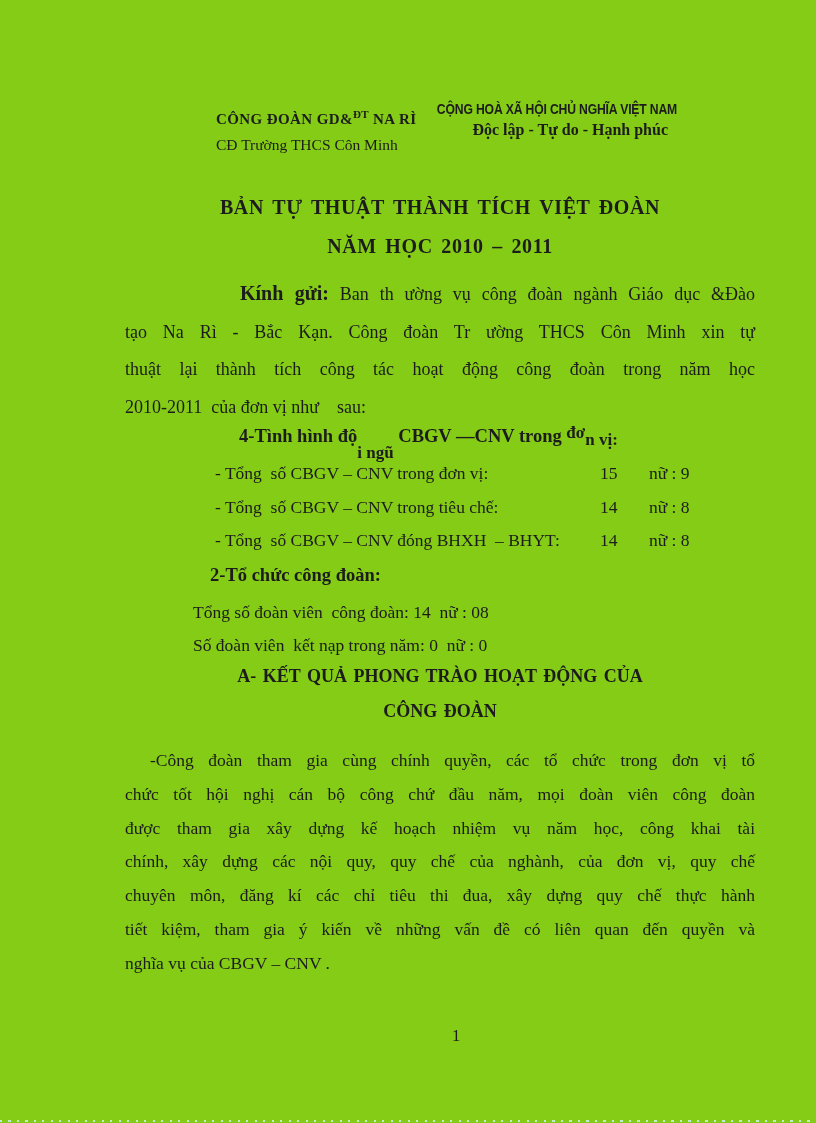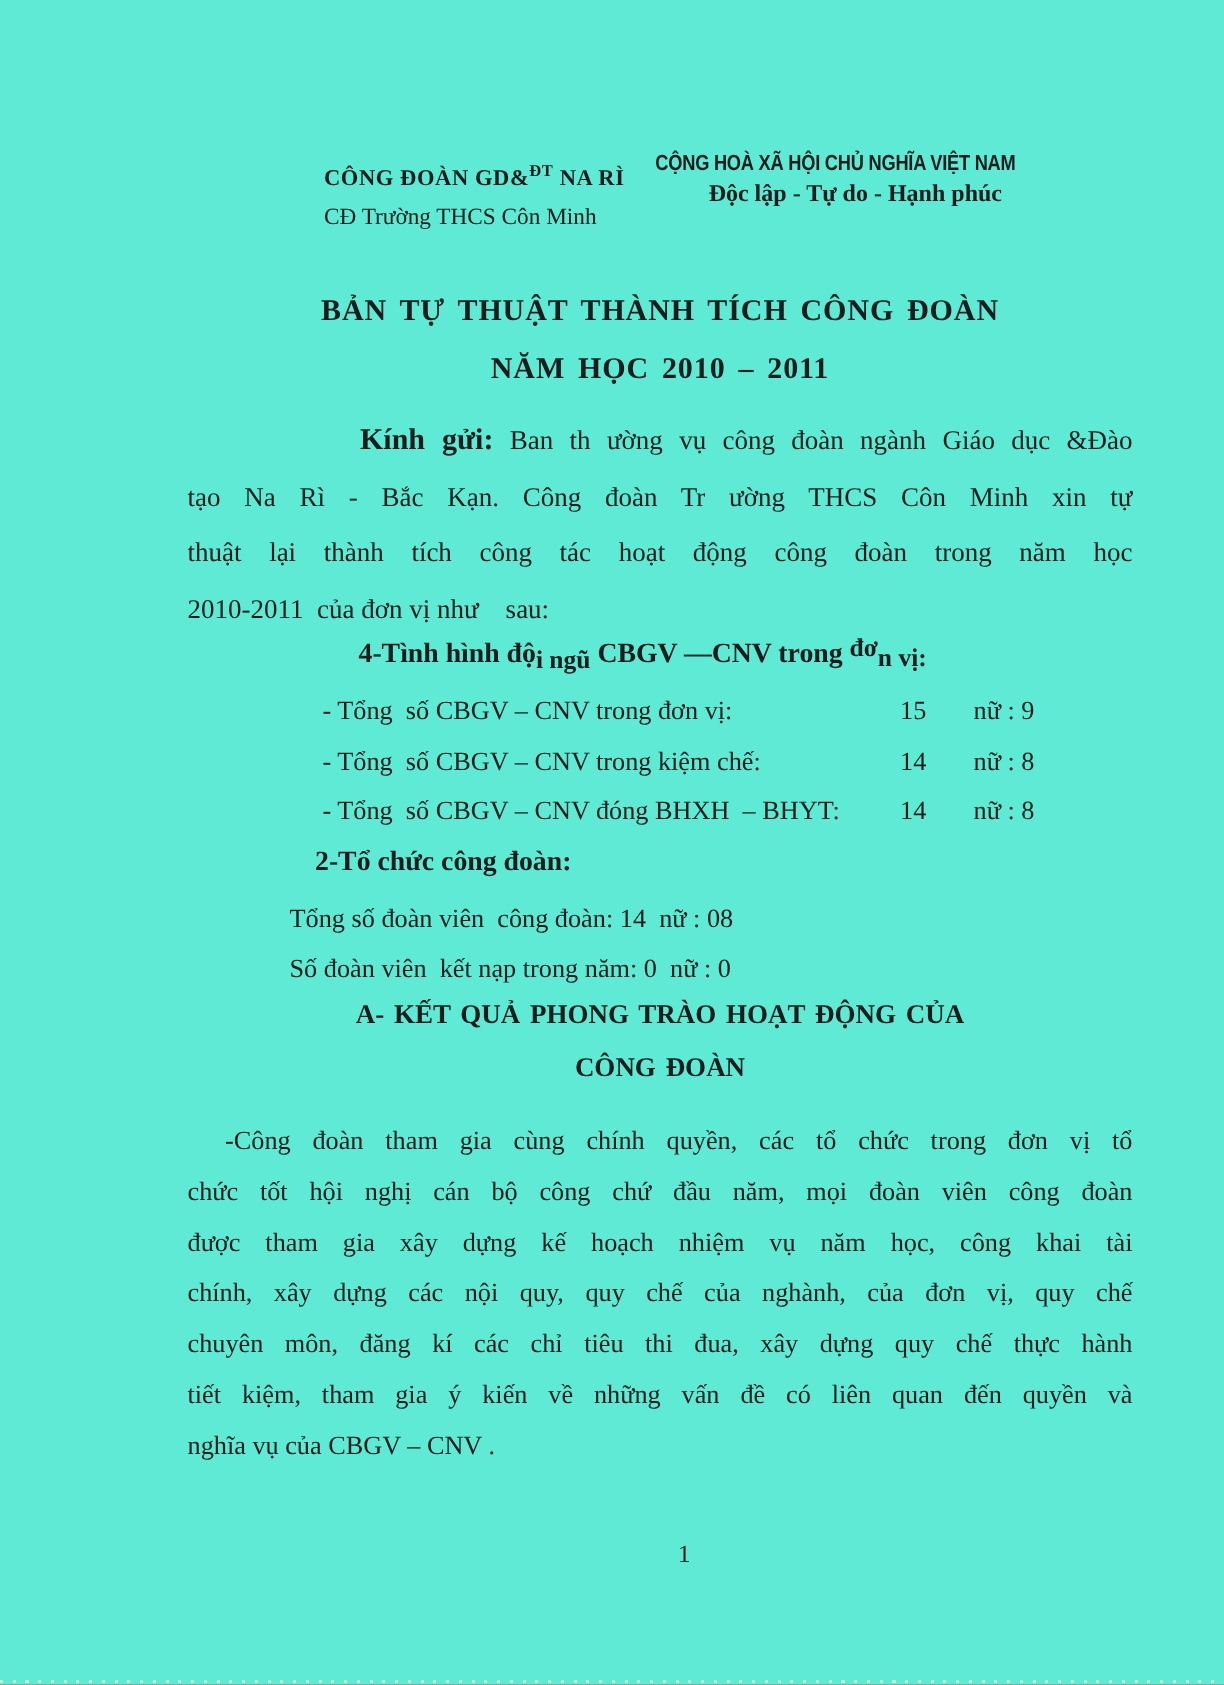--- a/index.html
+++ b/index.html
@@ -1,20 +1,20 @@
 <!DOCTYPE html>
 <html style="--dot: #c2eecb;"><head>
 <meta charset="utf-8">
 <style>
   html,body { margin:0; padding:0; background:#888; }
   .page {
     position: relative;
     width: 816px; height: 1123px;
     margin: 0 auto;
-    background: #5eead4;
+    background: #84cc16;
     font-family: "Liberation Serif", "DejaVu Serif", serif;
     color: #1c1c1c;
     overflow: hidden;
   }
   
   .header-left { position:absolute; left:216px; top:101px; line-height:26px; }
   .header-left .org { font-size:15px; font-weight:600; letter-spacing:0.4px; white-space:pre; }
   .header-left .org sup { font-size:11px; }
   .header-left .unit { font-size:15.5px; white-space:pre; }
   .header-right { position:absolute; left:414px; top:100px; width:254px; text-align:right; }
@@ -30,21 +30,21 @@
     font-weight:bold; font-size:20px; line-height:39px; letter-spacing:0.6px; word-spacing:3px; }
   
   .intro { position:absolute; left:125px; top:275px; width:630px; font-size:18px; line-height:37.5px; }
   .intro .first { padding-left:115px; text-align:justify; text-align-last:justify; }
   .intro .salutation { font-size:20px;font-weight:bold; }
   .intro-cont .line { text-align:justify; text-align-last:justify; }
   .intro-cont .line:last-child { text-align:center; text-align-last:left; white-space:pre-wrap; }
   
   .sec1-heading { position:absolute; left:239px; top:419px; font-weight:bold; font-size:18.5px; line-height:34px; }
   .sec1-heading span { white-space:pre; }
-  .seg-low  { position:relative; top:4px;  font-size:17px; }
+  .seg-low  { position:relative; top:16px;  font-size:17px; }
   .seg-high { position:relative; top:-4px; font-size:17px; }
   .seg-low2 { position:relative; top:3px;  font-size:17px; }
   .stats { position:absolute; left:215px; top:457px; width:545px; font-size:17.5px; }
   .stat-row { position:relative; height:33.5px; line-height:33.5px; }
   .stat-label { white-space:pre; }
   .stat-count { position:absolute; left:385px; }
   .stat-female { position:absolute; left:434px; white-space:pre; }
   
   .sec2-heading { position:absolute; left:210px; top:558px; font-weight:bold; font-size:18.5px; line-height:34px; }
   .sec2-lines { position:absolute; left:193px; top:596px; width:560px; font-size:17.5px; line-height:33.2px; }
@@ -72,21 +72,21 @@
     <div class="org"><span>CÔNG ĐOÀN GD&amp;</span><sup>ĐT</sup><span> NA RÌ</span></div>
     <div class="unit">CĐ Trường THCS Côn Minh</div>
   </div>
 
   <div class="header-right">
     <div><span class="motto1">CỘNG HOÀ XÃ HỘI CHỦ NGHĨA VIỆT NAM</span></div>
     <div class="motto2">Độc lập - Tự do - Hạnh phúc</div>
   </div>
 
   <div class="doc-title">
-    <div>BẢN TỰ THUẬT THÀNH TÍCH CÔNG ĐOÀN</div>
+    <div>BẢN TỰ THUẬT THÀNH TÍCH VIỆT ĐOÀN</div>
     <div>NĂM HỌC 2010 – 2011</div>
   </div>
 
   <div class="intro">
     <div class="first"><span class="salutation">Kính gửi:</span><span> Ban th ường vụ công đoàn ngành Giáo dục &amp;Đào</span></div>
     <div class="intro-cont">
         <div class="line">tạo Na Rì - Bắc Kạn. Công đoàn Tr ường THCS Côn Minh xin tự</div>
         <div class="line">thuật lại thành tích công tác hoạt động công đoàn trong năm học</div>
         <div class="line">2010-2011  của đơn vị như    sau:</div>
       </div>
@@ -94,21 +94,21 @@
 
   <div class="sec1-heading"><span>4-Tình hình độ</span><span class="seg-low">i ngũ</span><span> CBGV —CNV trong </span><span class="seg-high">đơ</span><span class="seg-low2">n vị:</span></div>
 
   <div class="stats">
     <div class="stat-row">
       <span class="stat-label">- Tổng  số CBGV – CNV trong đơn vị:</span>
       <span class="stat-count">15</span>
       <span class="stat-female">nữ : 9</span>
     </div>
     <div class="stat-row">
-      <span class="stat-label">- Tổng  số CBGV – CNV trong kiệm chế:</span>
+      <span class="stat-label">- Tổng  số CBGV – CNV trong tiêu chế:</span>
       <span class="stat-count">14</span>
       <span class="stat-female">nữ : 8</span>
     </div>
     <div class="stat-row">
       <span class="stat-label">- Tổng  số CBGV – CNV đóng BHXH  – BHYT:</span>
       <span class="stat-count">14</span>
       <span class="stat-female">nữ : 8</span>
     </div>
   </div>
 

